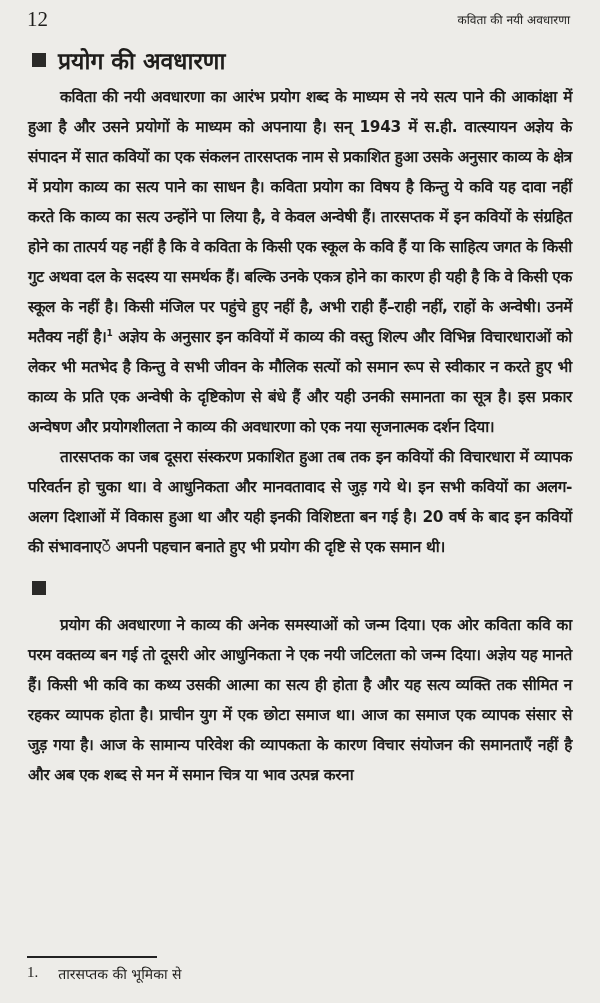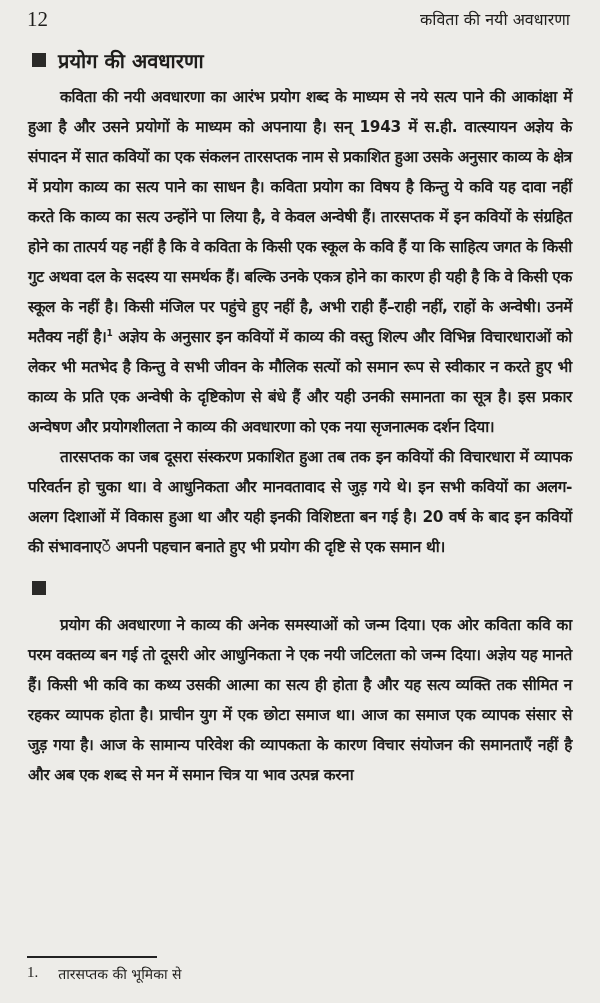--- a/index.html
+++ b/index.html
@@ -8,30 +8,30 @@
     background: #ecebe7;
     font-family: "DejaVu Sans", "Liberation Sans", sans-serif;
     color: #1e1d1b;
   }
   .page { position: relative; width: 600px; height: 1003px; background: #edece8; }
   .header {
     position: absolute; left: 27px; right: 30px; top: 4px; height: 30px;
     display: flex; justify-content: space-between; align-items: center;
   }
   .page-number { font-family: "Liberation Serif", serif; font-size: 21px; text-align: right; }
-  .running-title { font-size: 16px; }
+  .running-title { font-size: 12px; }
   .content { position: absolute; left: 28px; right: 28px; top: 34px; }
   p {
     margin: 0; font-size: 15.4px; line-height: 30px; text-align: justify;
     letter-spacing: -0.35px;
   }
   p.indent { text-indent: 32px; font-weight: bold; }
   .heading {
     display: flex; align-items: center; height: 44px;
-    font-size: 20px; font-weight: bold; margin-top: 4px;
+    font-size: 23px; font-weight: bold; margin-top: 4px;
   }
   .heading .bullet {
     width: 14px; height: 14px; background: #2b2a28; margin-right: 12px; margin-left: 4px;
   }
   sup { font-size: 9px; line-height: 0; }
   .footnote-rule {
     position: absolute; left: 27px; top: 956px; width: 130px; height: 1.5px; background: #222;
   }
   .footnote {
     position: absolute; left: 27px; top: 964px; font-size: 14px;

